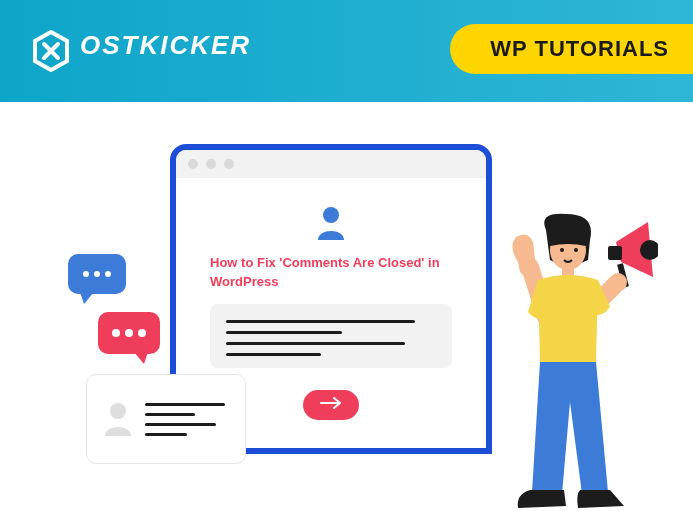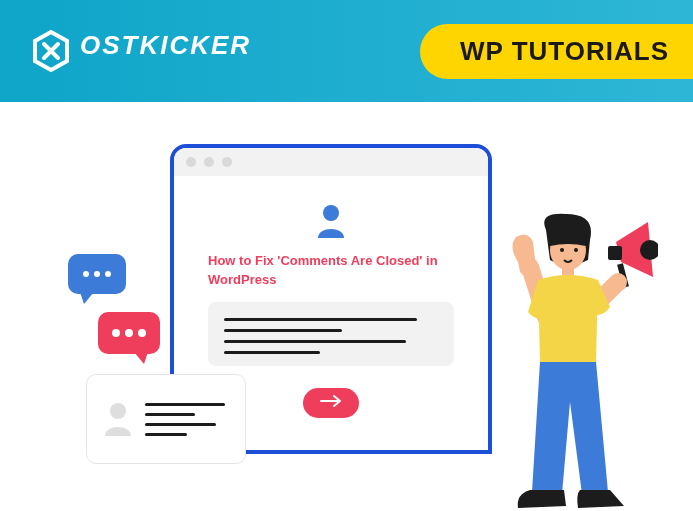--- a/index.html
+++ b/index.html
@@ -1,23 +1,23 @@
 <!DOCTYPE html>
 <html><head>
   <meta charset="utf-8">
   <style>
     * { margin:0; padding:0; box-sizing:border-box; }
     body { width:693px; height:511px; background:#fff; font-family:Arial,sans-serif; position:relative; overflow:hidden; }
     .header { position:relative; height:102px; background:linear-gradient(90deg,#0ea5c9 0%,#2eb6d6 100%); display:flex; align-items:center; padding:0 30px; }
     .logo { display:flex; gap:8px; }
     .logo-icon { width:42px; height:42px; }
     .logo-text { color:#fff; font-size:26px; font-weight:800; letter-spacing:2px; font-style:italic; }
-    .badge { position:absolute; right:0; top:24px; background:#ffd500; color:#1a1a1a; font-weight:800; font-size:26px; letter-spacing:1px; padding:12px 24px 12px 40px; border-radius:30px 0 0 30px; }
+    .badge { position:absolute; right:0; top:24px; background:#ffd500; color:#1a1a1a; font-weight:800; font-size:22px; letter-spacing:1px; padding:12px 24px 12px 40px; border-radius:30px 0 0 30px; }
     .canvas { position:relative; height:409px; }
-    .window-main { position:absolute; left:170px; top:42px; width:322px; height:310px; background:#fff; border:4px solid #1d4ed8; border-radius:16px 16px 0 0; overflow:hidden; }
+    .window-main { position:absolute; left:170px; top:42px; width:322px; height:310px; background:#fff; border:6px solid #1d4ed8; border-radius:16px 16px 0 0; overflow:hidden; }
     .titlebar { height:28px; background:#f2f2f2; display:flex; align-items:center; padding:0 12px; gap:8px; }
     .dot { width:10px; height:10px; border-radius:50%; background:#d9d9d9; }
     .window-body { padding:28px 34px 0; }
     .user-icon { width:30px; height:34px; margin:0 auto 14px; }
     .heading { color:#ef3e5c; font-size:13px; font-weight:700; line-height:1.45; margin-bottom:12px; }
     .content-box { background:#f2f2f2; border-radius:8px; padding:16px 16px 12px; margin-bottom:22px; }
     .line { height:3px; background:#1c1c1c; border-radius:2px; margin-bottom:8px; }
     .line.w1{width:90%} .line.w2{width:55%} .line.w3{width:85%} .line.w4{width:45%;margin-bottom:0}
     .arrow-btn { width:56px; height:30px; background:#ef3e5c; border-radius:20px; margin:0 auto; display:flex; align-items:center; justify-content:center; }
     .card-small { position:absolute; left:86px; top:272px; width:160px; height:90px; background:#fff; border:1px solid #e5e5e5; border-radius:10px; display:flex; align-items:center; gap:12px; padding:0 16px; }

